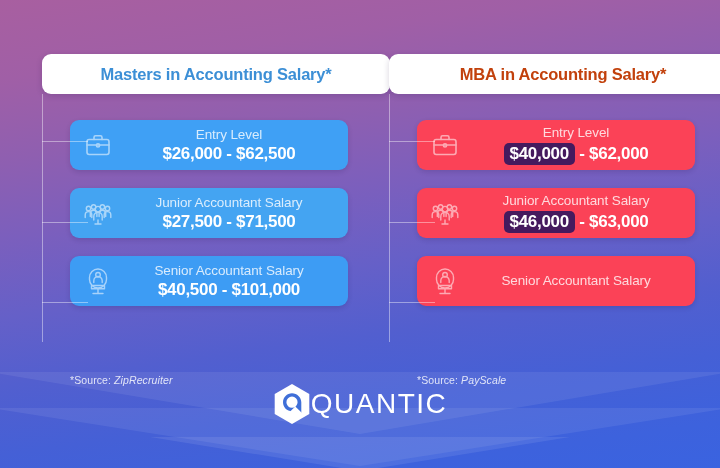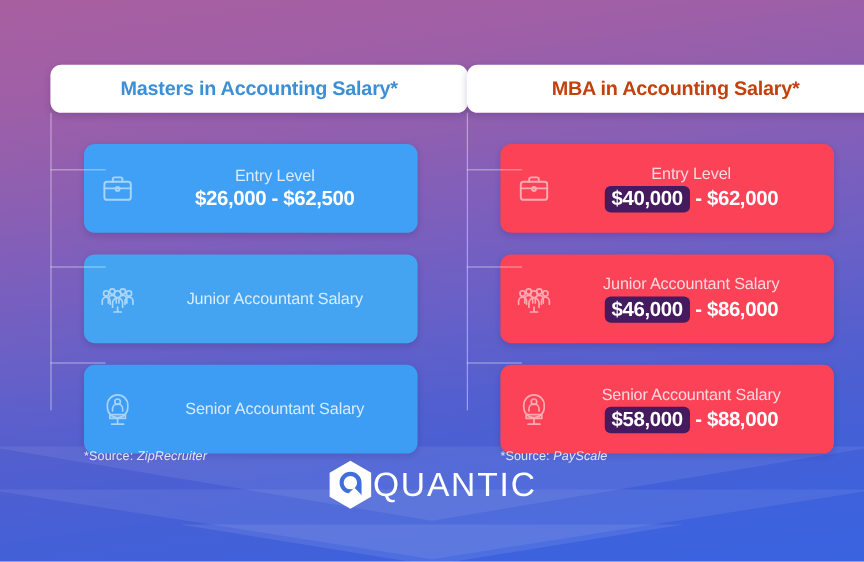--- a/index.html
+++ b/index.html
@@ -114,21 +114,21 @@
   .tree .b1 { top: 47px; }
   .tree .b2 { top: 128px; }
   .tree .b3 { top: 208px; }
 
   
   .cards { position: absolute; left: 42px; top: 66px; width: 278px; }
 
   .card {
     position: relative;
     width: 278px;
-    height: 74px;
+    height: 50px;
     border-radius: 9px;
     display: flex;
     align-items: center;
     margin-bottom: 18px;
     box-shadow: 0 2px 5px rgba(30,20,70,0.16);
     overflow: hidden;
   }
   .col-left  .card { background: #3fa0f5; }
   .col-left  .card.c2 { background: #44a4f2; }
   .col-left  .card.c3 { background: #3d9cf4; }
@@ -256,35 +256,37 @@
               <path d="M7.3 16.5v-3a3.3 3.3 0 0 1 6.6 0v3"></path>
             <circle cx="19.4" cy="7" r="2.2"></circle>
               <path d="M16.1 16.5v-3a3.3 3.3 0 0 1 6.6 0v3"></path>
             <circle cx="15" cy="9.2" r="2.8"></circle>
               <path d="M10.8 20v-3.6a4.2 4.2 0 0 1 8.4 0V20"></path>
             <path d="M15 20v4M12 24h6"></path>
           </svg>
         </div>
         <div class="card-body">
           <span class="card-label">Junior Accountant Salary</span>
+          <span class="card-value">$27,500 - $71,500</span>
         </div>
       </div>
 
       <div class="card c3">
         <div class="card-icon">
           <svg width="28" height="30" viewBox="0 0 28 30" fill="none" stroke="#ffffff" stroke-width="1.4" stroke-linecap="round" stroke-linejoin="round">
             <path d="M5.5 11.5a8.5 8.5 0 0 1 17 0v2a8.5 8.5 0 0 1-17 0z"></path>
             <circle cx="14" cy="8.8" r="2.3"></circle>
             <path d="M9.8 16.5v-1.8a4.2 4.2 0 0 1 8.4 0v1.8"></path>
             <path d="M7.5 19.5h13v3.2h-13z"></path>
             <path d="M14 22.7v4M9 27.5h10"></path>
           </svg>
         </div>
         <div class="card-body">
           <span class="card-label">Senior Accountant Salary</span>
+          <span class="card-value">$40,500 - $101,000</span>
         </div>
       </div>
 
     </div>
 
     <div class="source">
       <span>*Source: </span><em>ZipRecruiter</em>
     </div>
   </div>
 
@@ -329,37 +331,36 @@
               <path d="M7.3 16.5v-3a3.3 3.3 0 0 1 6.6 0v3"></path>
             <circle cx="19.4" cy="7" r="2.2"></circle>
               <path d="M16.1 16.5v-3a3.3 3.3 0 0 1 6.6 0v3"></path>
             <circle cx="15" cy="9.2" r="2.8"></circle>
               <path d="M10.8 20v-3.6a4.2 4.2 0 0 1 8.4 0V20"></path>
             <path d="M15 20v4M12 24h6"></path>
           </svg>
         </div>
         <div class="card-body">
           <span class="card-label">Junior Accountant Salary</span>
-          <span class="card-value"><span class="hl">$46,000</span><span> - $86,000</span></span>
+          <span class="card-value"><span class="hl">$46,000</span><span> - $63,000</span></span>
         </div>
       </div>
 
       <div class="card c3">
         <div class="card-icon">
           <svg width="28" height="30" viewBox="0 0 28 30" fill="none" stroke="#ffffff" stroke-width="1.4" stroke-linecap="round" stroke-linejoin="round">
             <path d="M5.5 11.5a8.5 8.5 0 0 1 17 0v2a8.5 8.5 0 0 1-17 0z"></path>
             <circle cx="14" cy="8.8" r="2.3"></circle>
             <path d="M9.8 16.5v-1.8a4.2 4.2 0 0 1 8.4 0v1.8"></path>
             <path d="M7.5 19.5h13v3.2h-13z"></path>
             <path d="M14 22.7v4M9 27.5h10"></path>
           </svg>
         </div>
         <div class="card-body">
           <span class="card-label">Senior Accountant Salary</span>
-          <span class="card-value"><span class="hl">$58,000</span><span> - $88,000</span></span>
         </div>
       </div>
 
     </div>
 
     <div class="source">
       <span>*Source: </span><em>PayScale</em>
     </div>
   </div>
 

